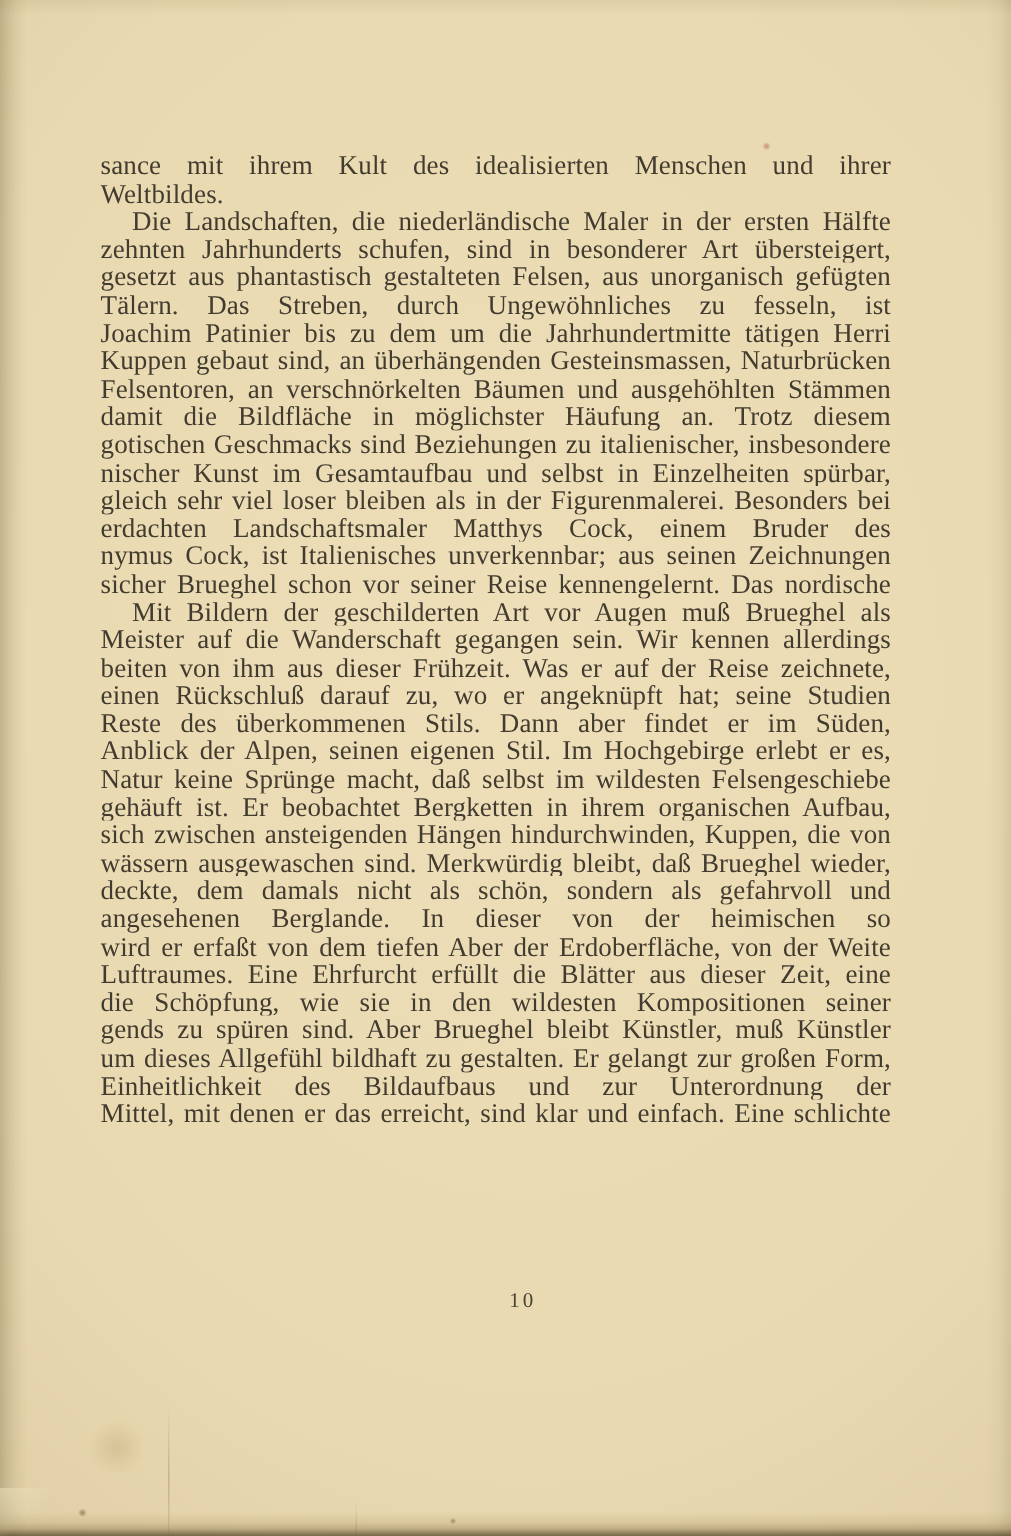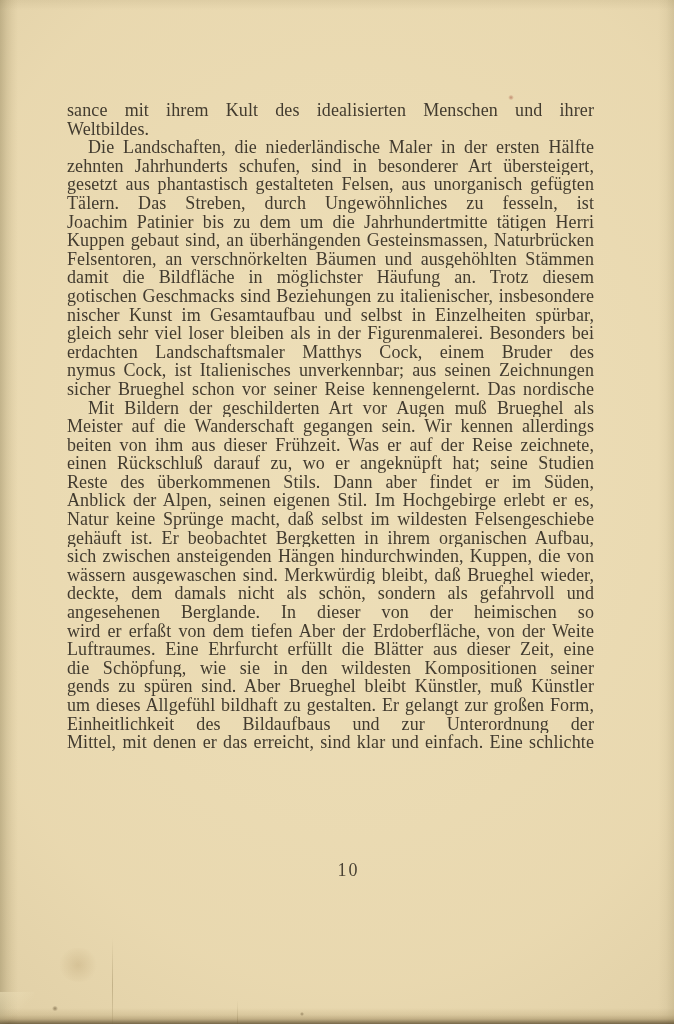--- a/index.html
+++ b/index.html
@@ -46,21 +46,21 @@
   }
   .line.para-end { text-align-last: left; font-family: Liberation Serif, serif; }
   .line.indent { text-indent: 21px; }
   .page-number {
     position: absolute;
     left: 85px;
     top: 860px;
     width: 527px;
     text-align: center;
     color: #4a4234;
-    font-size: 18px;
+    font-size: 14px;
     letter-spacing: 2px;
   }
   .stain { position: absolute; pointer-events: none; }
   .stain-red-speck {
     left: 508px; top: 95px; width: 6px; height: 5px;
     border-radius: 50%;
     background: radial-gradient(circle, rgba(164,80,60,0.55) 0%, rgba(164,80,60,0) 75%);
   }
   .stain-blotch {
     left: 58px; top: 948px; width: 40px; height: 34px;

